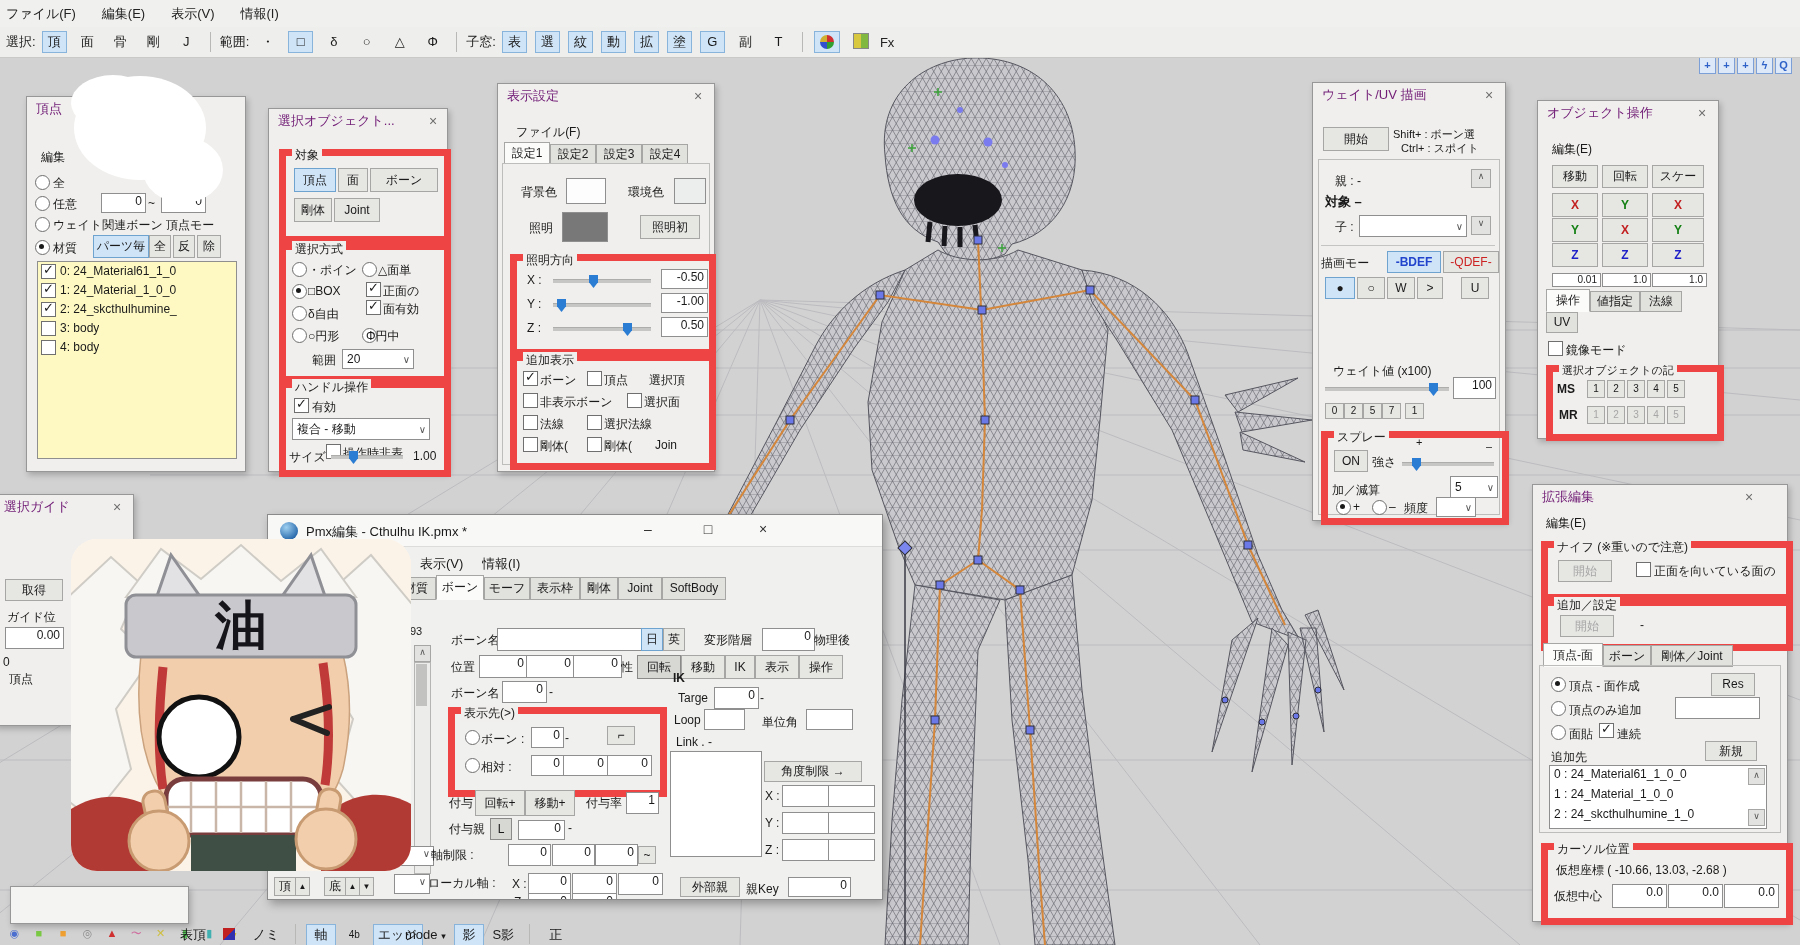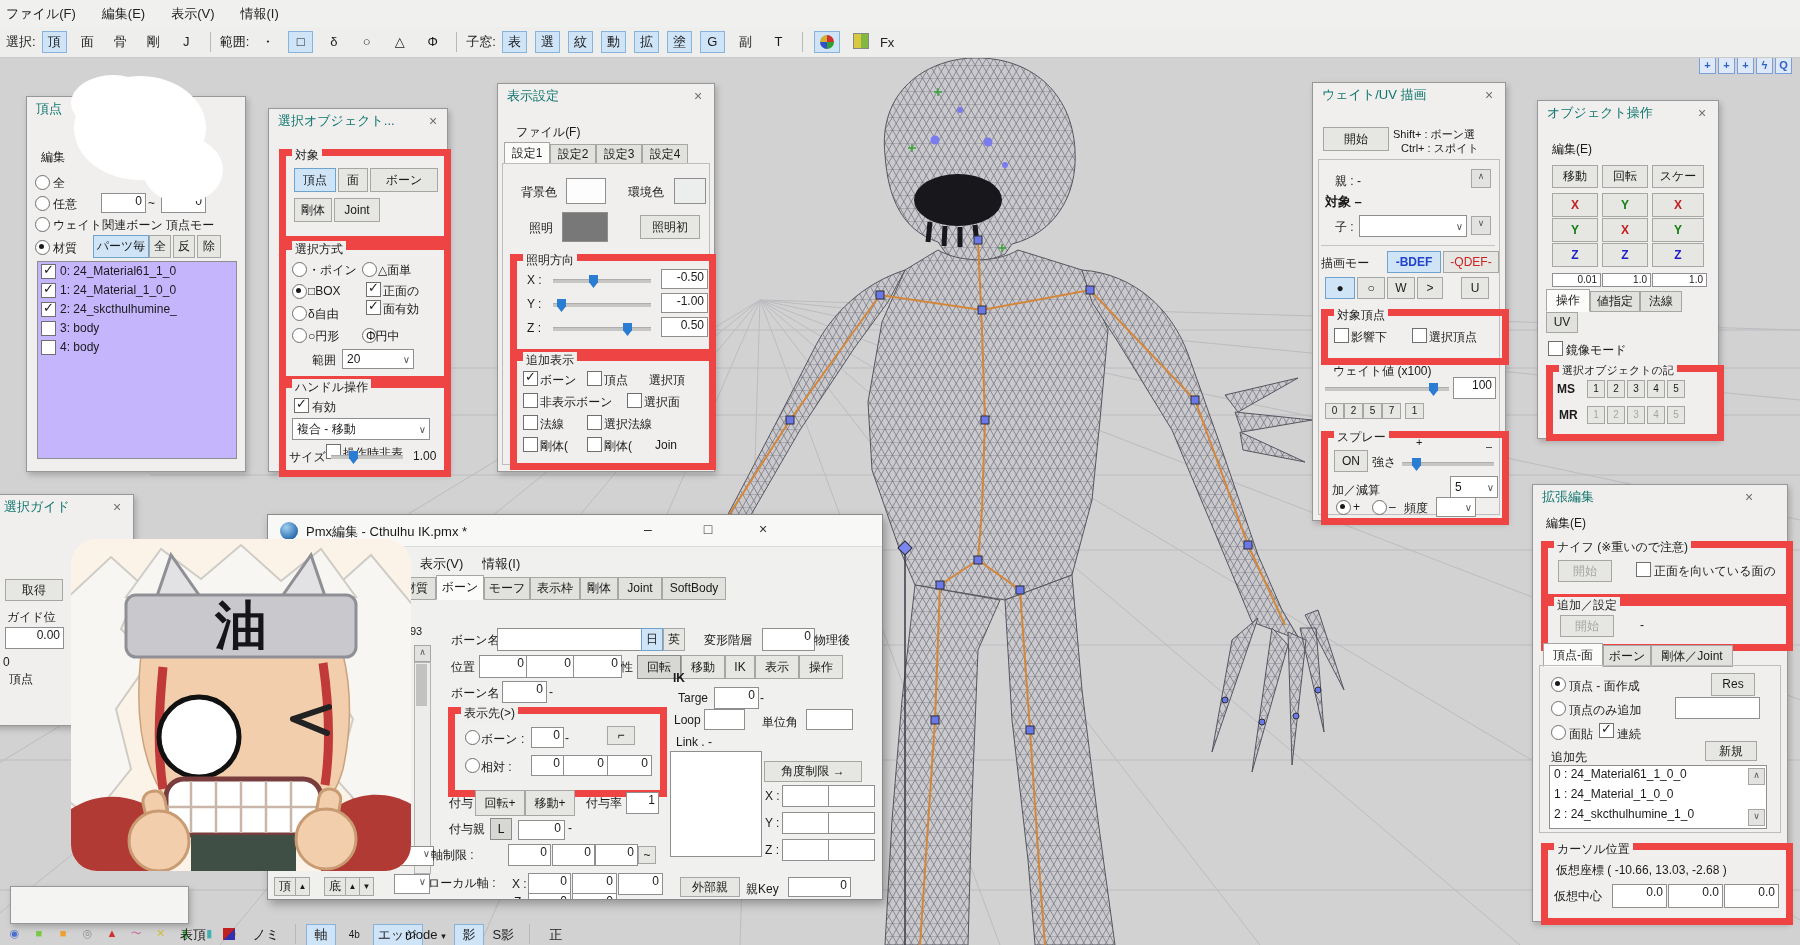--- a/index.html
+++ b/index.html
@@ -9,21 +9,21 @@
   
   #menubar{left:0;top:0;width:1800px;height:27px;background:#f0f0ee;z-index:30;display:flex;align-items:center;gap:26px;padding-left:6px}
   #menubar span{color:#222;font-size:13px}
   #toolbar{left:0;top:27px;width:1800px;height:30px;background:#eeeeec;border-bottom:1px solid #c9c9c7;z-index:30;display:flex;align-items:center;padding-left:4px}
   .tb{display:inline-block;min-width:17px;height:20px;line-height:20px;text-align:center;padding:0 3px;margin:0 4px;border:1px solid transparent;font-size:13px}
   .tb.on{background:#cfe4f7;border-color:#88b4dc}
   .lbl{color:#222;font-size:13px;margin:0 2px}
   .sep{display:inline-block;width:1px;height:20px;background:#b8b8b6;margin:0 7px}
   
   .panel{position:absolute;background:#f0efed;border:1px solid #979797;box-shadow:2px 3px 6px rgba(0,0,0,.22);z-index:10}
-  .ptitle{height:24px;line-height:24px;padding-left:9px;color:#0f766e;font-size:13px}
+  .ptitle{height:24px;line-height:24px;padding-left:9px;color:#701a75;font-size:13px}
   .pclose{position:absolute;top:5px;width:16px;height:16px;line-height:15px;text-align:center;color:#6e6e6e;font-size:14px}
   .gbox{position:absolute;border:7px solid #ef4444}
   .glabel{position:absolute;top:-9px;left:6px;background:#f0efed;padding:0 3px;color:#222;white-space:nowrap}
   .btn{position:absolute;background:#e6e6e3;border:1px solid #a6a6a4;text-align:center;font-size:12px;overflow:hidden;white-space:nowrap}
   .btn.on{background:#cfe4f7;border-color:#6fa3cf}
   .btn.press{background:#d7d7d4;border-color:#8a8a88}
   .btn.dis{color:#a6a6a6}
   .fld{position:absolute;background:#fff;border:1px solid #8f8f8f;text-align:right;padding-right:3px;font-size:12px;overflow:hidden}
   .chk{position:absolute;width:13px;height:13px;border:1px solid #6f6f6f;background:#fff}
   .chk.on::after{content:"✓";position:absolute;left:1px;top:-3px;font-size:13px;color:#1a1a1a}
@@ -171,21 +171,21 @@
   <span class="txt" style="left:121px;top:99px">~</span>
   <span class="fld" style="left:134px;top:96px;width:40px;height:18px">0</span>
   <span class="rad" style="left:8px;top:120px"></span>
   <span class="txt" style="left:26px;top:120px;width:186px">ウェイト関連ボーン 頂点モー</span>
   <span class="rad on" style="left:8px;top:143px"></span>
   <span class="txt" style="left:26px;top:143px">材質</span>
   <span class="btn on" style="left:66px;top:138px;width:54px;height:21px;line-height:21px">パーツ毎</span>
   <span class="btn" style="left:122px;top:138px;width:20px;height:21px;line-height:21px">全</span>
   <span class="btn" style="left:146px;top:138px;width:20px;height:21px;line-height:21px">反</span>
   <span class="btn" style="left:170px;top:138px;width:22px;height:21px;line-height:21px">除</span>
-  <div style="position:absolute;left:10px;top:164px;width:198px;height:196px;background:#c4b5fd;border:1px solid #8f8f8f">
+  <div style="position:absolute;left:10px;top:164px;width:198px;height:196px;background:#fef9c3;border:1px solid #8f8f8f">
     <div style="position:relative;height:19px">
         <span class="chk on" style="left:3px;top:2px"></span>
         <span class="txt" style="left:22px;top:2px">0: 24_Material61_1_0</span>
       </div>
     <div style="position:relative;height:19px">
         <span class="chk on" style="left:3px;top:2px"></span>
         <span class="txt" style="left:22px;top:2px">1: 24_Material_1_0_0</span>
       </div>
     <div style="position:relative;height:19px">
         <span class="chk on" style="left:3px;top:2px"></span>
@@ -329,27 +329,20 @@
   <span class="sbtn" style="left:158px;top:133px;width:18px;height:17px">∨</span>
   <div style="position:absolute;left:8px;top:162px;width:174px;height:1px;background:#c4c4c2"></div>
   <span class="txt" style="left:8px;top:172px">描画モー</span>
   <span class="btn on" style="left:74px;top:168px;width:52px;height:20px;line-height:20px;color:#2244cc;font-weight:bold">-BDEF</span>
   <span class="btn" style="left:130px;top:168px;width:54px;height:20px;line-height:20px;color:#cc2222">-QDEF-</span>
   <span class="btn on" style="left:12px;top:194px;width:28px;height:20px;line-height:20px">●</span>
   <span class="btn" style="left:44px;top:194px;width:26px;height:20px;line-height:20px">○</span>
   <span class="btn" style="left:74px;top:194px;width:26px;height:20px;line-height:20px">W</span>
   <span class="btn" style="left:104px;top:194px;width:24px;height:20px;line-height:20px">&gt;</span>
   <span class="btn" style="left:148px;top:194px;width:26px;height:20px;line-height:20px">U</span>
-  <div class="gbox" style="left:8px;top:226px;width:174px;height:42px">
-      <span class="glabel">対象頂点</span>
-    <span class="chk" style="left:6px;top:12px"></span>
-      <span class="txt" style="left:23px;top:13px;width:52px">影響下</span>
-    <span class="chk" style="left:84px;top:12px"></span>
-      <span class="txt" style="left:101px;top:13px;width:68px">選択頂点</span>
-  </div>
   <span class="txt" style="left:20px;top:280px">ウェイト値 (x100)</span>
   <div class="slider" style="left:12px;top:304px;width:124px">
       <span class="thumb" style="left:104px"></span>
     </div>
   <span class="fld" style="left:140px;top:294px;width:38px;height:20px">100</span>
   <span class="btn" style="left:12px;top:320px;width:17px;height:14px;line-height:14px;font-size:10px">0</span>
   <span class="btn" style="left:31px;top:320px;width:17px;height:14px;line-height:14px;font-size:10px">2</span>
   <span class="btn" style="left:50px;top:320px;width:17px;height:14px;line-height:14px;font-size:10px">5</span>
   <span class="btn" style="left:69px;top:320px;width:17px;height:14px;line-height:14px;font-size:10px">7</span>
   <span class="btn" style="left:92px;top:320px;width:17px;height:14px;line-height:14px;font-size:10px">1</span>

